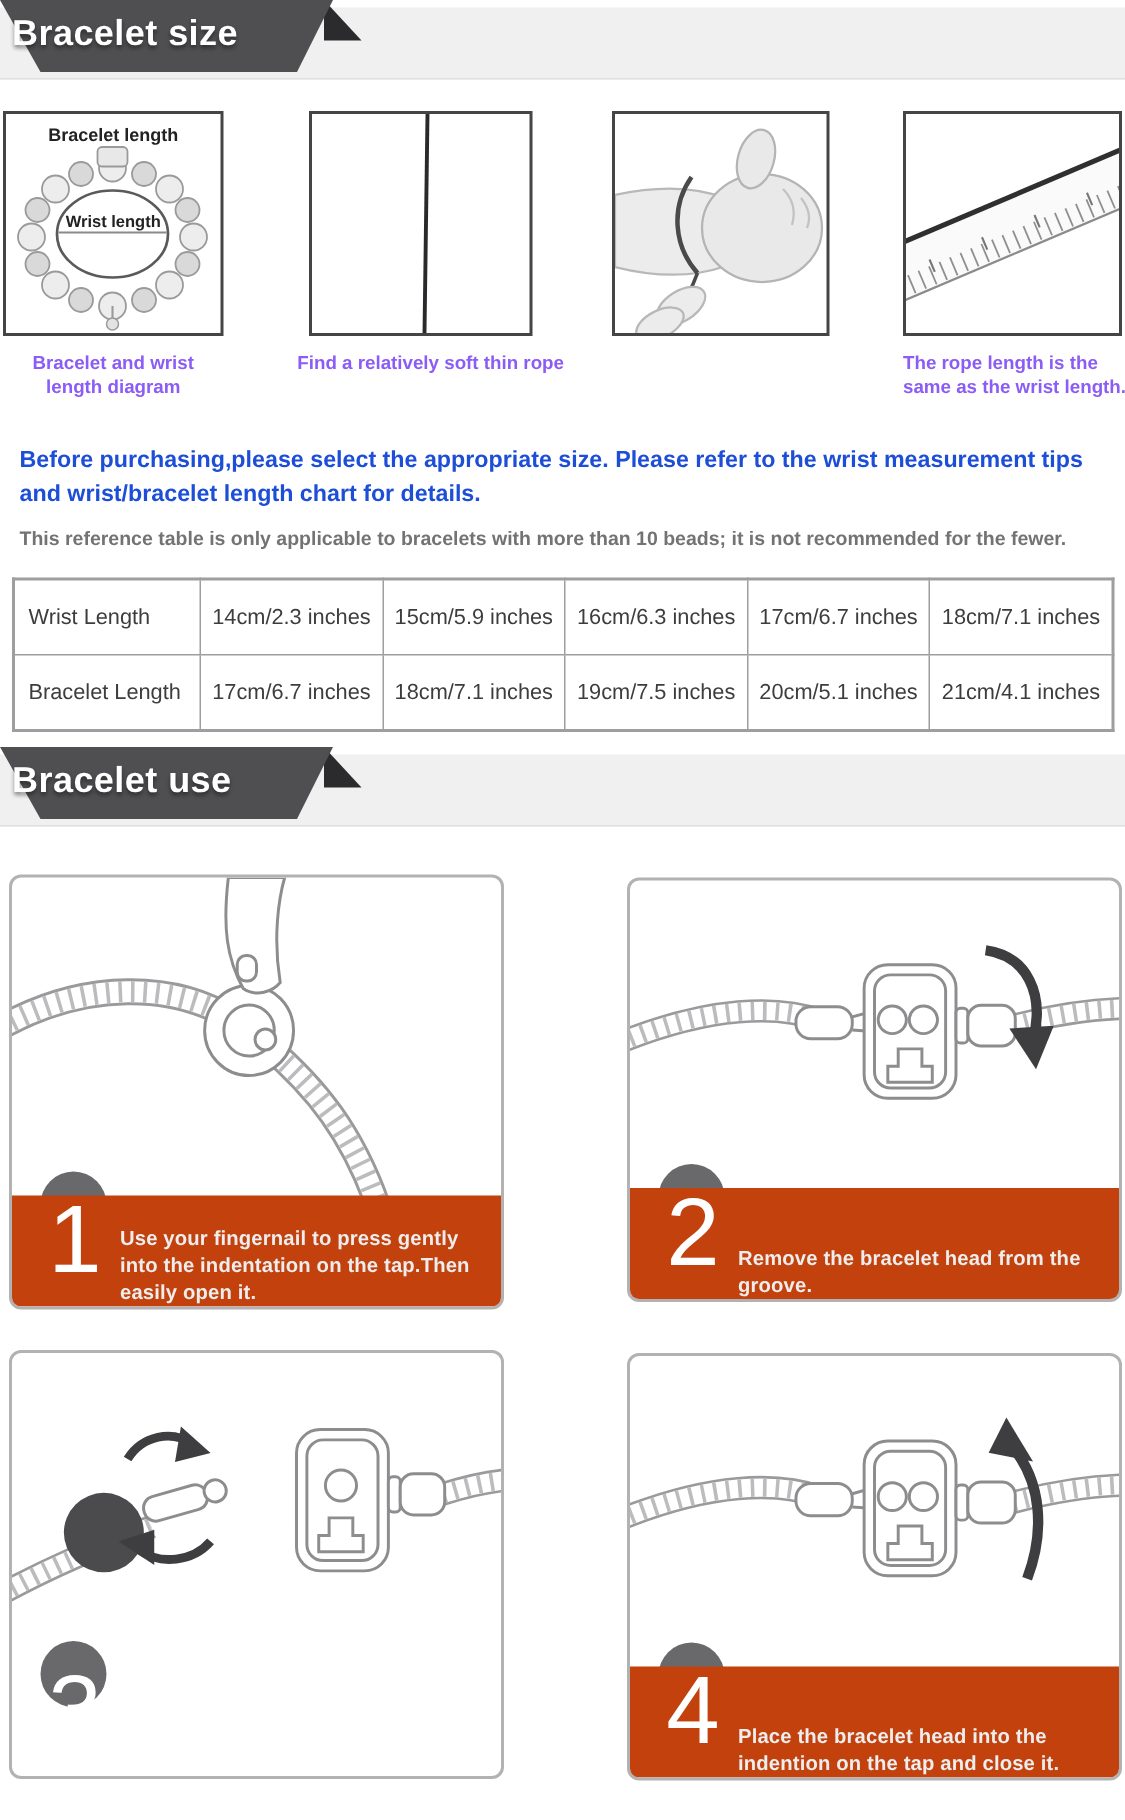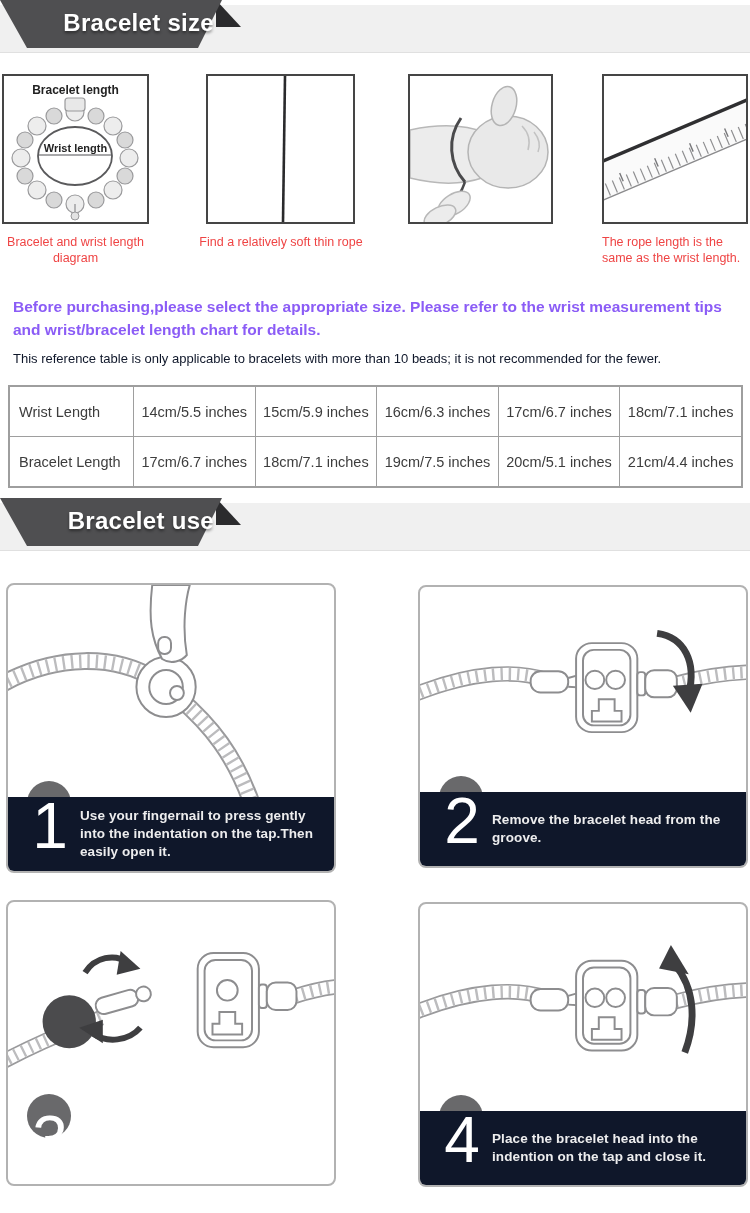--- a/index.html
+++ b/index.html
@@ -3,52 +3,52 @@
 <meta charset="utf-8">
 <style>
   html,body{margin:0;padding:0;background:#ffffff;}
   .page{position:relative;width:750px;height:1213px;background:#fff;overflow:hidden;
         font-family:"Liberation Sans",sans-serif;color:#1a1a1a;}
 
   
   .strip{position:absolute;left:0;width:750px;height:47px;background:#f0f0f0;border-bottom:1px solid #e0e0e0;}
   .banner{position:absolute;left:0;width:244px;height:50px;}
   .banner svg{position:absolute;left:0;top:0;}
-  .banner-label{position:absolute;left:8px;top:9px;width:206px;text-align:right;color:#fff;
+  .banner-label{position:absolute;left:8px;top:9px;width:206px;text-align:left;color:#fff;
                 font-size:24px;font-weight:bold;letter-spacing:.3px;
                 text-shadow:0 2px 3px rgba(0,0,0,.45);}
 
   
   .fig{position:absolute;top:74px;height:150px;background:#fff;border:2px solid #454545;box-sizing:border-box;}
   .fig svg{display:block;}
   .fig-label{position:absolute;font-weight:bold;color:#222;text-align:center;}
-  .fig-caption{position:absolute;top:234px;font-weight:normal;font-size:12.5px;line-height:16px;color:#ef4444;}
+  .fig-caption{position:absolute;top:234px;font-weight:bold;font-size:12.5px;line-height:16px;color:#8b5cf6;}
 
   
   .intro{position:absolute;left:13px;top:295px;width:734px;font-size:15.5px;font-weight:bold;
-         line-height:23px;color:#8b5cf6;}
-  .note{position:absolute;left:13px;top:351px;width:737px;font-size:13px;font-weight:normal;
-        color:#0f172a;white-space:nowrap;}
+         line-height:23px;color:#1d4ed8;}
+  .note{position:absolute;left:13px;top:351px;width:737px;font-size:13px;font-weight:bold;
+        color:#737373;white-space:nowrap;}
 
   
   table.size{position:absolute;left:8px;top:385px;width:735px;border-collapse:collapse;
              border:2px solid #9e9e9e;background:#fff;}
   table.size td,table.size th{border:1.5px solid #9e9e9e;height:49px;font-size:14.5px;
              font-weight:normal;color:#3d3d3d;text-align:center;padding:0 2px;}
   table.size th{width:112px;text-align:left;padding-left:9px;}
 
   
   .panel{position:absolute;width:330px;background:#fff;border:2px solid #b2b2b2;border-radius:8px;
          box-sizing:border-box;overflow:hidden;}
   .art{position:absolute;left:0;top:0;width:100%;height:calc(100% - 70px);z-index:0;}
   .art svg{width:100%;height:100%;}
   .bump{position:absolute;left:19px;bottom:46px;width:44px;height:44px;border-radius:50%;
         background:#69696b;z-index:1;}
-  .band{position:absolute;left:0;right:0;bottom:0;height:74px;background:#0f172a;z-index:2;
-        display:flex;align-items:center;}
+  .band{position:absolute;left:0;right:0;bottom:0;height:74px;background:#c2410c;z-index:2;
+        display:flex;align-items:flex-end;}
   .step-text{margin-left:72px;margin-right:10px;color:#ededee;font-size:13.5px;line-height:18px;
         font-weight:bold;letter-spacing:.1px;}
   .step-number{position:absolute;left:18px;bottom:13px;width:48px;text-align:center;z-index:3;
         color:#fff;font-size:64px;line-height:1;font-weight:300;}
 
   .ink{stroke:#8d8d8f;fill:none;stroke-width:2;}
   .fillwhite{fill:#fff;}
 </style>
 </head>
 <body>
@@ -118,43 +118,43 @@
       <g transform="rotate(-23 71 73)">
         <rect x="-34" y="56" width="214" height="36" fill="#fafafa" stroke="#8b8b8d" stroke-width="1.5"></rect>
         <line x1="-34" y1="56" x2="180" y2="56" stroke="#2f2f31" stroke-width="3.4"></line>
         <line x1="-30" y1="84" x2="178" y2="84" stroke="#8f8f91" stroke-width="13" stroke-dasharray="1.2 6.4"></line>
         <line x1="-28" y1="78" x2="178" y2="78" stroke="#77777a" stroke-width="9" stroke-dasharray="1.4 36.6"></line>
       </g>
     </svg>
   </div>
 
   <div class="fig-caption" style="left:2px;width:147px;text-align:center">Bracelet and wrist length diagram</div>
-  <div class="fig-caption" style="left:186px;width:190px;text-align:center;white-space:nowrap">Find a relatively soft thin rope</div>
+  <div class="fig-caption" style="left:186px;width:190px;text-align:right;white-space:nowrap">Find a relatively soft thin rope</div>
   <div class="fig-caption" style="left:602px;width:152px">The rope length is the same as the wrist length.</div>
 
   <div class="intro">Before purchasing,please select the appropriate size. Please refer to the wrist measurement tips and wrist/bracelet length chart for details.</div>
   <div class="note">This reference table is only applicable to bracelets with more than 10 beads; it is not recommended for the fewer.</div>
 
   <table class="size">
     <tbody>
         <tr>
       <th>Wrist Length</th>
-      <td>14cm/5.5 inches</td>
+      <td>14cm/2.3 inches</td>
       <td>15cm/5.9 inches</td>
       <td>16cm/6.3 inches</td>
       <td>17cm/6.7 inches</td>
       <td>18cm/7.1 inches</td>
     </tr>
     <tr>
       <th>Bracelet Length</th>
       <td>17cm/6.7 inches</td>
       <td>18cm/7.1 inches</td>
       <td>19cm/7.5 inches</td>
       <td>20cm/5.1 inches</td>
-      <td>21cm/4.4 inches</td>
+      <td>21cm/4.1 inches</td>
     </tr>
   </tbody>
     </table>
 
   <div class="strip" style="top:503px"></div>
   <div class="banner" style="top:498px">
     <svg width="244" height="50" viewBox="0 0 244 50">
       <polygon points="216,0 241,27 216,27" fill="#2b2b2d"></polygon>
       <polygon points="0,0 222,0 198,48 27,48" fill="#4f4f51"></polygon>
     </svg>

